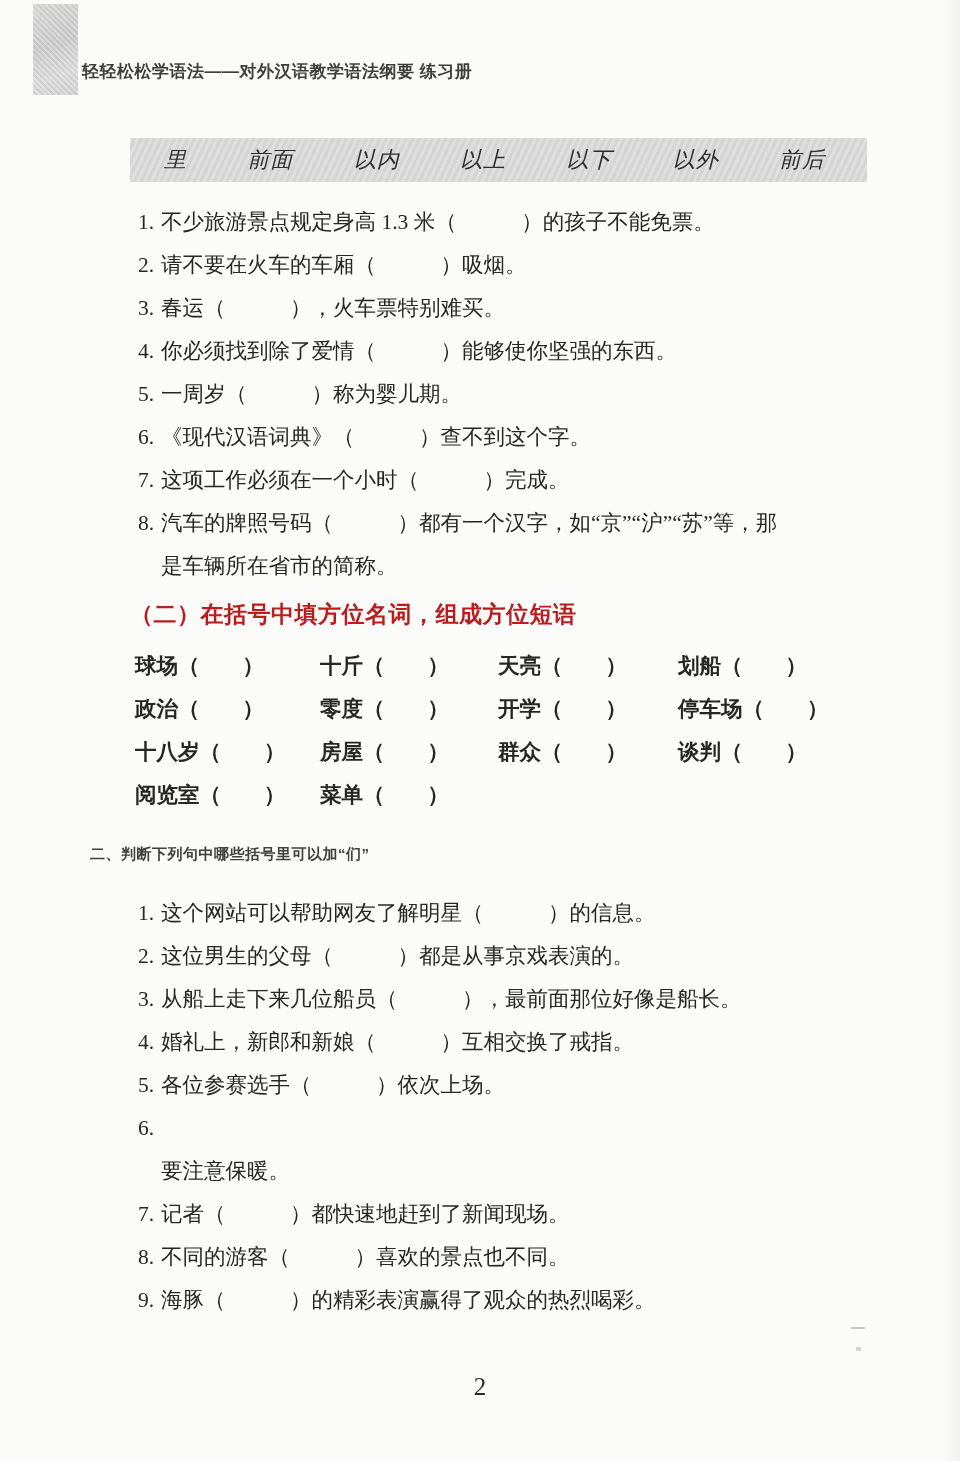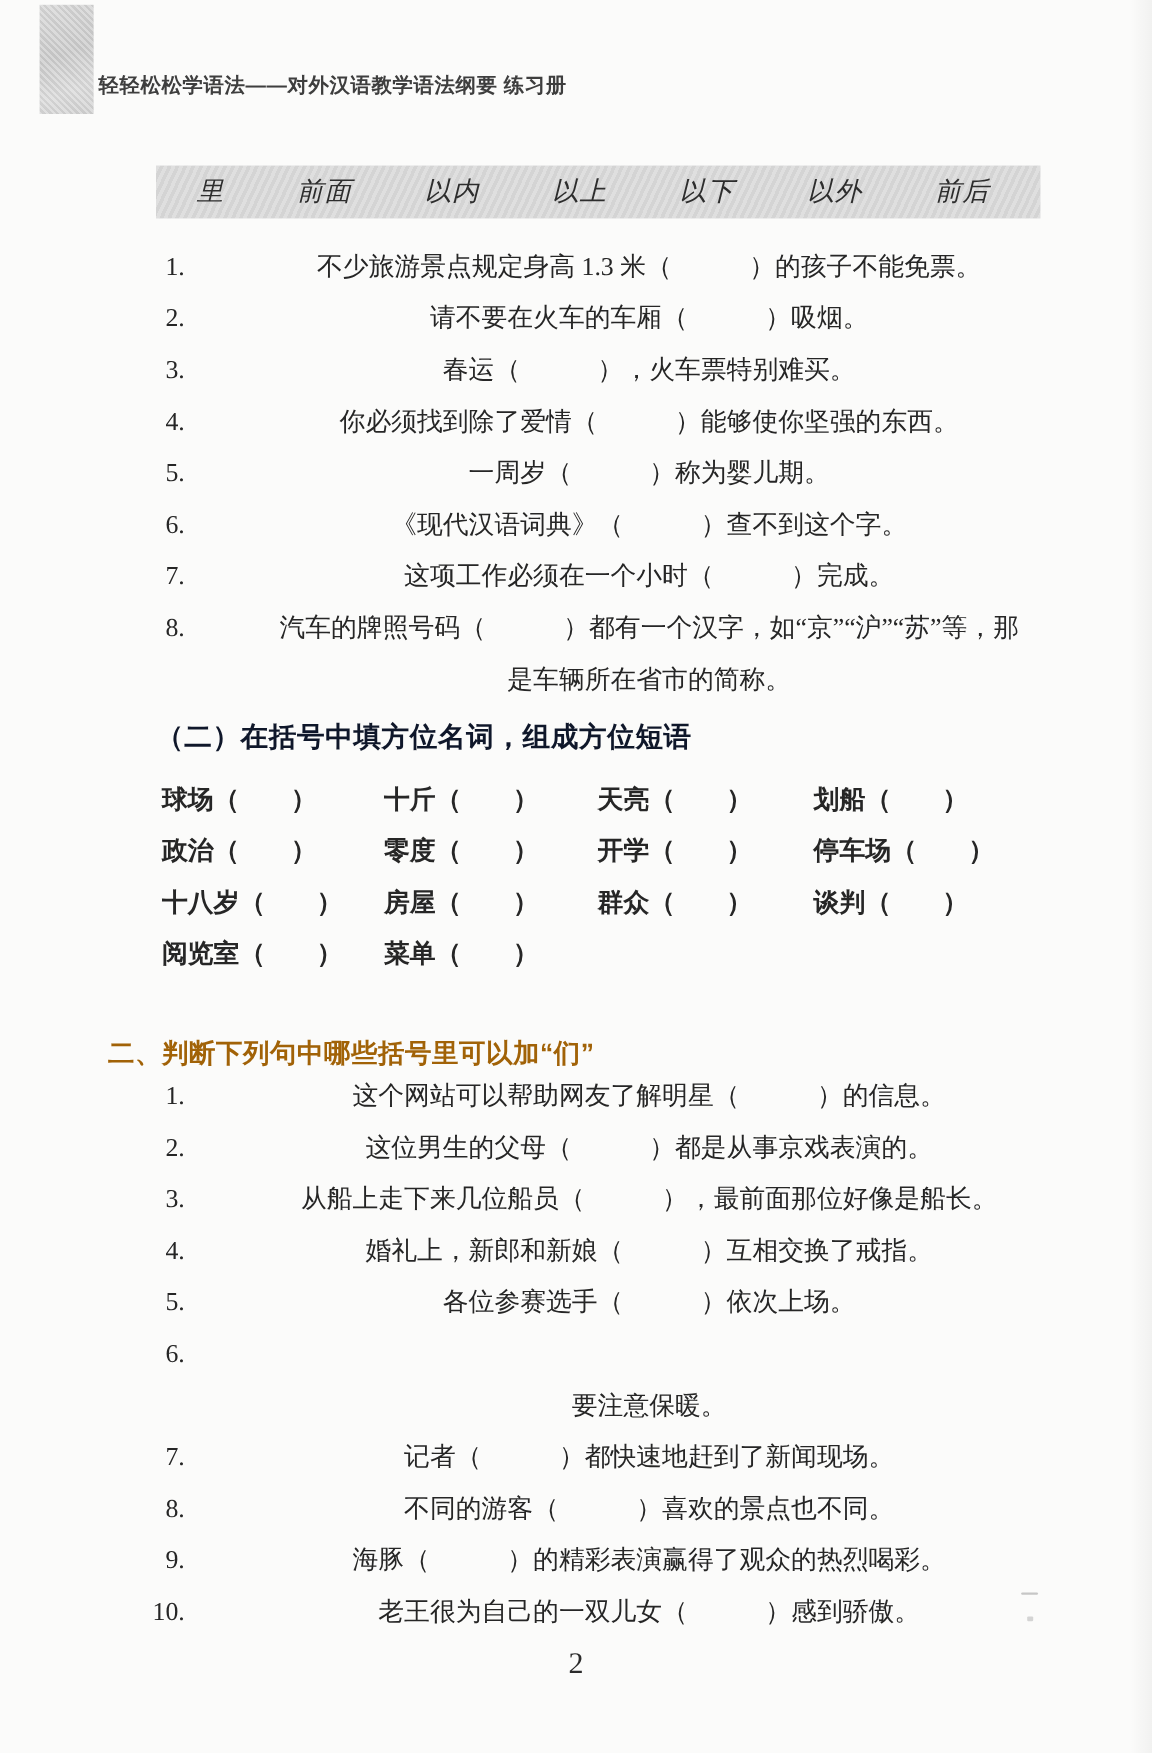--- a/index.html
+++ b/index.html
@@ -36,37 +36,37 @@
     display:flex;align-items:center;justify-content:space-between;
     padding:0 42px 0 34px;
     font-size:22px;color:#2d2d2d;
   }
   .bank-word{font-style:italic;letter-spacing:1px;}
   .item-list{position:absolute;left:121px;width:800px;}
   #section1-list{top:201px;}
   #section2-list{top:892px;}
   .item{display:flex;font-size:21.5px;line-height:43px;}
   .item .num{flex:0 0 33px;text-align:right;padding-right:7px;}
-  .item .txt{flex:1;text-align:center;}
+  .item .txt{flex:1;}
   .sub-heading{
     position:absolute;left:130px;top:599px;
     font-family:"Liberation Sans","DejaVu Sans",sans-serif;
-    font-size:23px;font-weight:bold;color:#0f172a;letter-spacing:.5px;
+    font-size:23px;font-weight:bold;color:#b91c1c;letter-spacing:.5px;
     white-space:nowrap;
   }
   .word-grid{
     position:absolute;left:135px;top:645px;width:740px;
     display:grid;
     grid-template-columns:185px 178px 180px auto;
     font-size:21.5px;line-height:43px;font-weight:bold;
   }
   .section2-heading{
-    position:absolute;left:90px;top:863px;
+    position:absolute;left:90px;top:845px;
     font-family:"Liberation Sans","DejaVu Sans",sans-serif;
-    font-size:22px;font-weight:bold;color:#a16207;letter-spacing:.5px;
+    font-size:15px;font-weight:bold;color:#404040;letter-spacing:.5px;
     white-space:nowrap;
   }
   .page-number{
     position:absolute;left:0;top:1373px;width:960px;
     text-align:center;font-size:25px;color:#2b2b2b;
   }
   .scan-speck{
     position:absolute;background:#9a9a9a;border-radius:1px;opacity:.55;
   }
   .speck-a{left:851px;top:1327px;width:14px;height:2px;}
@@ -176,22 +176,18 @@
     <span class="txt">记者（　　　）都快速地赶到了新闻现场。</span>
   </div>
   <div class="item">
     <span class="num">8.</span>
     <span class="txt">不同的游客（　　　）喜欢的景点也不同。</span>
   </div>
   <div class="item">
     <span class="num">9.</span>
     <span class="txt">海豚（　　　）的精彩表演赢得了观众的热烈喝彩。</span>
   </div>
-  <div class="item">
-    <span class="num">10.</span>
-    <span class="txt">老王很为自己的一双儿女（　　　）感到骄傲。</span>
-  </div>
 </div>
 
 <div class="page-number">2</div>
 
 <div class="scan-speck speck-a"></div>
 <div class="scan-speck speck-b"></div>
 
 </body></html>

